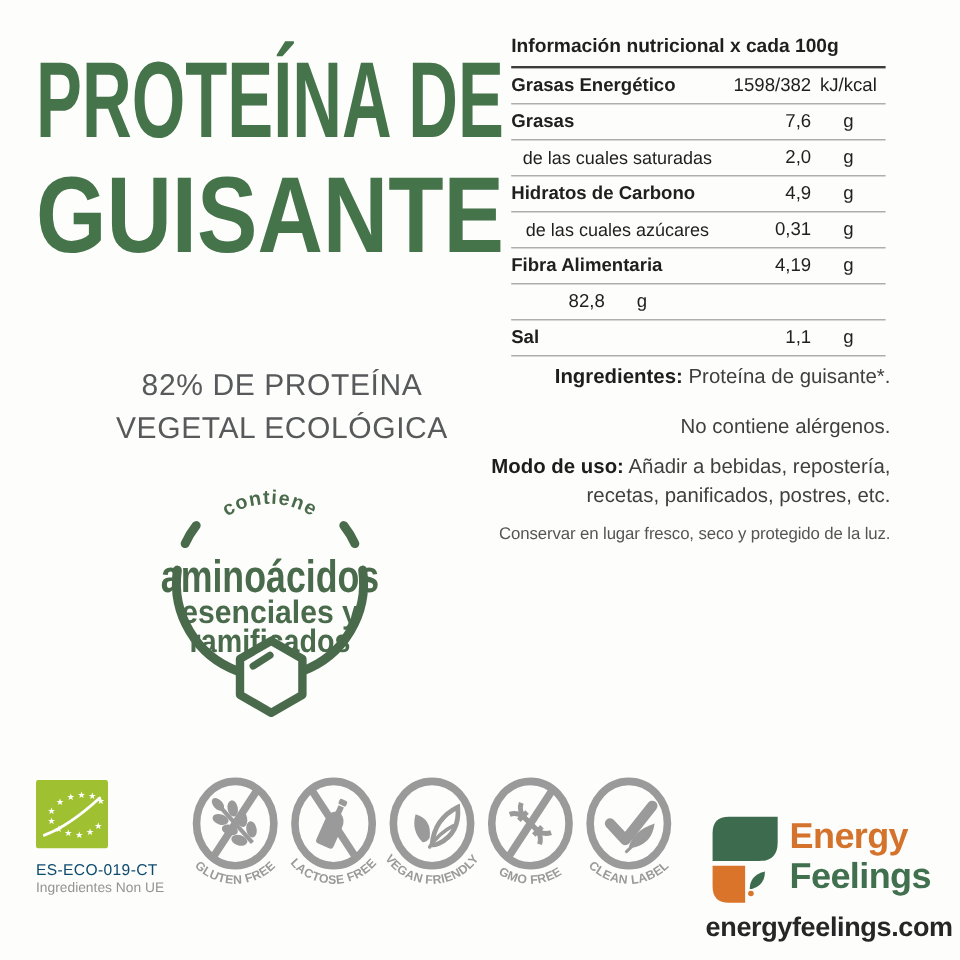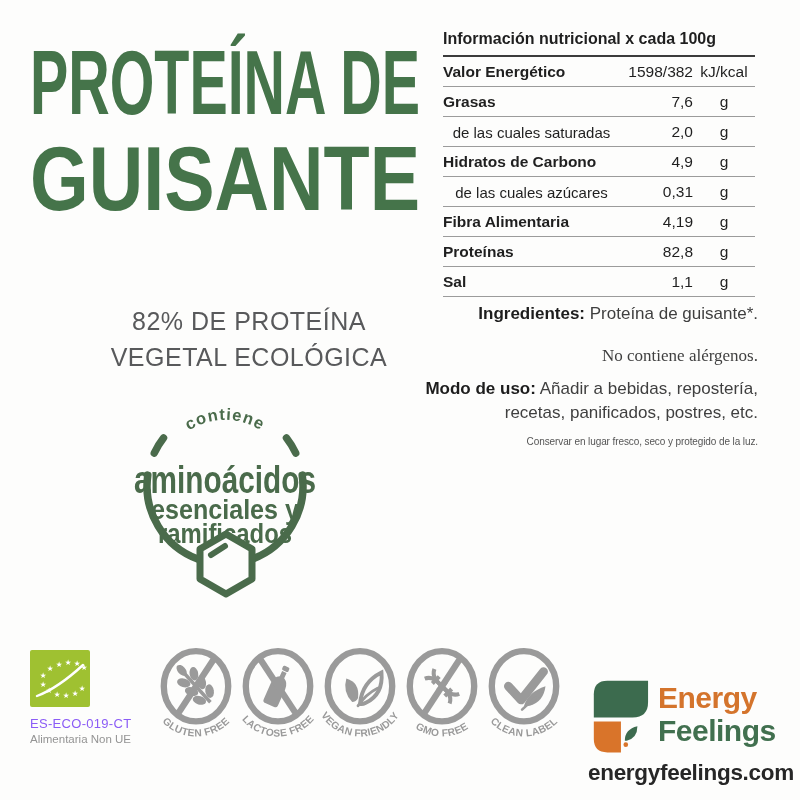--- a/index.html
+++ b/index.html
@@ -3,46 +3,46 @@
 <meta charset="utf-8">
 <style>
   * { margin:0; padding:0; box-sizing:border-box; }
   html,body { width:800px; height:800px; background:#fff; font-family:"Liberation Sans", sans-serif; overflow:hidden; }
   .canvas { position:relative; width:800px; height:800px; background:#fdfdfc; }
 
   
   .title-svg { position:absolute; left:28px; top:30px; }
 
   
-  .subtitle { position:absolute; left:84px; top:304px; width:330px; text-align:center;
+  .subtitle { position:absolute; left:70px; top:304px; width:330px; text-align:center;
               font-size:25px; color:#58595b; letter-spacing:0.5px; line-height:1.42; }
 
   
   .amino-badge { position:absolute; left:122px; top:402px; }
 
   
-  .nutri-table { position:absolute; left:443px; top:26px; width:312px; color:#1f1f1f; }
+  .nutri-table { position:absolute; left:426px; top:26px; width:312px; color:#1f1f1f; }
   .nutri-header { font-size:16px; font-weight:bold; padding:4px 0 7px 0; border-bottom:2px solid #3c3c3c; }
   .nutri-row { display:flex; align-items:center; padding:6px 0 5px 0; border-bottom:1.5px solid #9b9b9b; font-size:15.5px; }
   .nutri-row .nl { flex:1; text-align:left; font-weight:bold; }
   .nutri-row.sub .nl { font-weight:normal; padding-left:5px; font-size:15px;text-align:center; }
   .nutri-row .nv { width:78px; text-align:right; }
   .nutri-row .nu { width:62px; text-align:center; }
 
   
-  .info-panel { position:absolute; right:42px; top:302px; width:336px; text-align:right;
+  .info-panel { position:absolute; right:58px; top:302px; width:336px; text-align:right;
                 font-size:17px; color:#3f3f3f; }
   .info-panel p { line-height:1.42; margin-bottom:9px; }
   .info-panel .lbl { font-weight:bold; color:#1d1d1d; }
-  .info-panel .allergens { margin-top:18px;font-family:Liberation Serif, serif; }
-  .info-panel .storage { font-size:10px; color:#555; white-space:nowrap; margin-top:1px; letter-spacing:-0.1px; }
+  .info-panel .allergens { margin-top:18px; }
+  .info-panel .storage { font-size:14px; color:#555; white-space:nowrap; margin-top:1px; letter-spacing:-0.1px; }
 
   
   .eu-block { position:absolute; left:30px; top:650px; width:120px; }
-  .eu-code { font-size:13px; color:#8b5cf6; margin-top:5px; letter-spacing:0.3px; }
+  .eu-code { font-size:13px; color:#0c4a6e; margin-top:5px; letter-spacing:0.3px; }
   .eu-origin { font-size:11.5px; color:#949494; margin-top:2px; }
 
   .freefrom-row { position:absolute; left:155px; top:646px; display:flex; }
   .freefrom-row svg { display:block; }
 
   .brand-block { position:absolute; left:588px; top:644px; width:200px;margin-top:36px; }
   .brand-top { display:flex; align-items:flex-start; }
   .brand-names { margin-left:8px; margin-top:2px; text-align:left; }
   .brand-name1 { font-size:30px; font-weight:bold; color:#d4742c; line-height:1.05; letter-spacing:-0.5px; }
   .brand-name2 { font-size:30px; font-weight:bold; color:#41704f; line-height:1.1; letter-spacing:-0.5px; }
@@ -82,21 +82,21 @@
     <g>
       <polygon points="104,132 130,147 130,177 104,192 78,177 78,147" fill="#fdfdfc" stroke="#4a6b4b" stroke-width="7" stroke-linejoin="round"></polygon>
       <line x1="89" y1="153" x2="103" y2="144" stroke="#4a6b4b" stroke-width="6" stroke-linecap="round"></line>
     </g>
   </svg>
 
   <div class="nutri-table">
     <div class="nutri-header">Información nutricional x cada 100g</div>
 
     <div class="nutri-row">
-      <span class="nl">Valor Energético</span>
+      <span class="nl">Grasas Energético</span>
       <span class="nv">1598/382</span>
       <span class="nu">kJ/kcal</span>
     </div>
     <div class="nutri-row">
       <span class="nl">Grasas</span>
       <span class="nv">7,6</span>
       <span class="nu">g</span>
     </div>
     <div class="nutri-row sub">
       <span class="nl">de las cuales saturadas</span>
@@ -112,21 +112,20 @@
       <span class="nl">de las cuales azúcares</span>
       <span class="nv">0,31</span>
       <span class="nu">g</span>
     </div>
     <div class="nutri-row">
       <span class="nl">Fibra Alimentaria</span>
       <span class="nv">4,19</span>
       <span class="nu">g</span>
     </div>
     <div class="nutri-row">
-      <span class="nl">Proteínas</span>
       <span class="nv">82,8</span>
       <span class="nu">g</span>
     </div>
     <div class="nutri-row">
       <span class="nl">Sal</span>
       <span class="nv">1,1</span>
       <span class="nu">g</span>
     </div>
   </div>
 
@@ -150,21 +149,21 @@
         <text x="13" y="37">★</text>
           <text x="19" y="43">★</text>
           <text x="27" y="47">★</text>
         <text x="36" y="48">★</text>
           <text x="45" y="46">★</text>
           <text x="52" y="41">★</text>
       </g>
       <path d="M 7 46 Q 28 38 53 15" stroke="#ffffff" stroke-width="2.4" fill="none" stroke-linecap="round"></path>
     </svg>
     <div class="eu-code">ES-ECO-019-CT</div>
-    <div class="eu-origin">Alimentaria Non UE</div>
+    <div class="eu-origin">Ingredientes Non UE</div>
   </div>
 
   <div class="freefrom-row">
 
     <svg width="82" height="102" viewBox="0 0 84 102">
       <ellipse cx="42" cy="40" rx="33" ry="36" fill="none" stroke="#9a9a9a" stroke-width="6.5"></ellipse>
       <g>
         <g transform="rotate(-42 42 40)" fill="#9a9a9a">
           <line x1="42" y1="20" x2="42" y2="62" stroke="#9a9a9a" stroke-width="3.6"></line>
           <ellipse cx="35" cy="29" rx="4.4" ry="7" transform="rotate(-32 35 29)"></ellipse>

